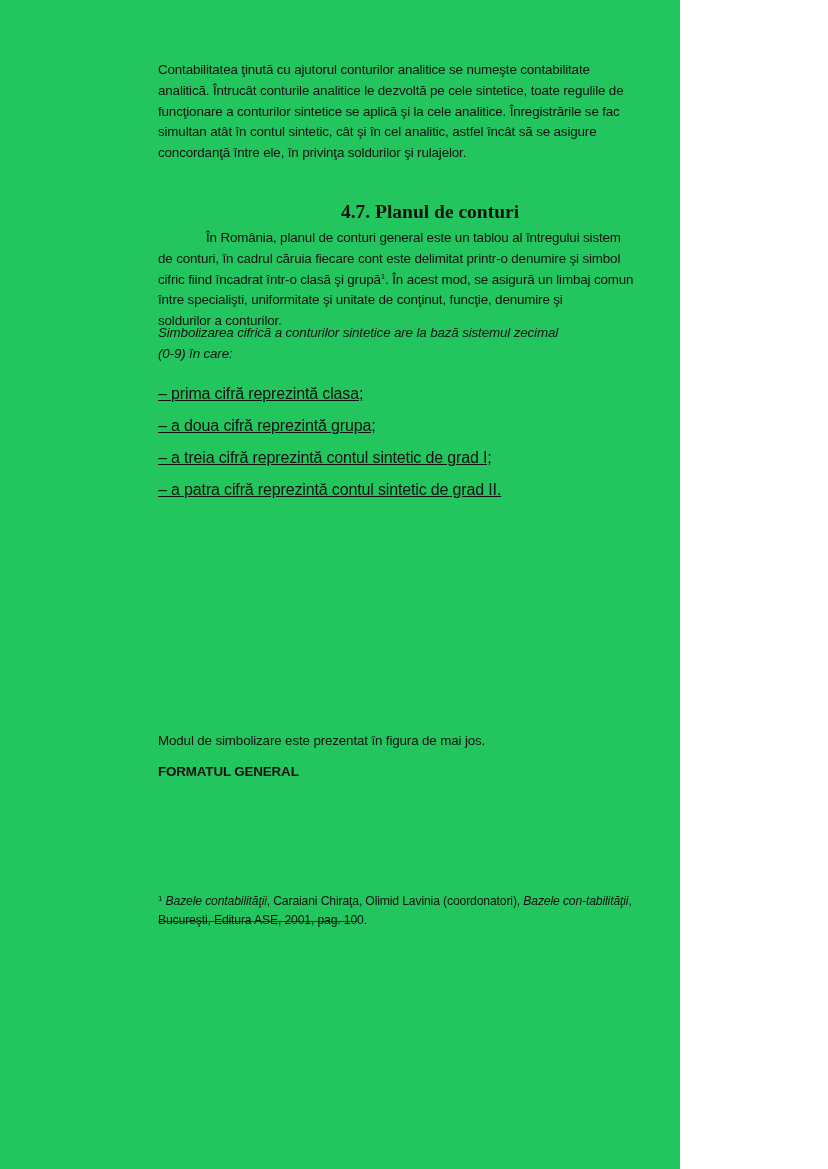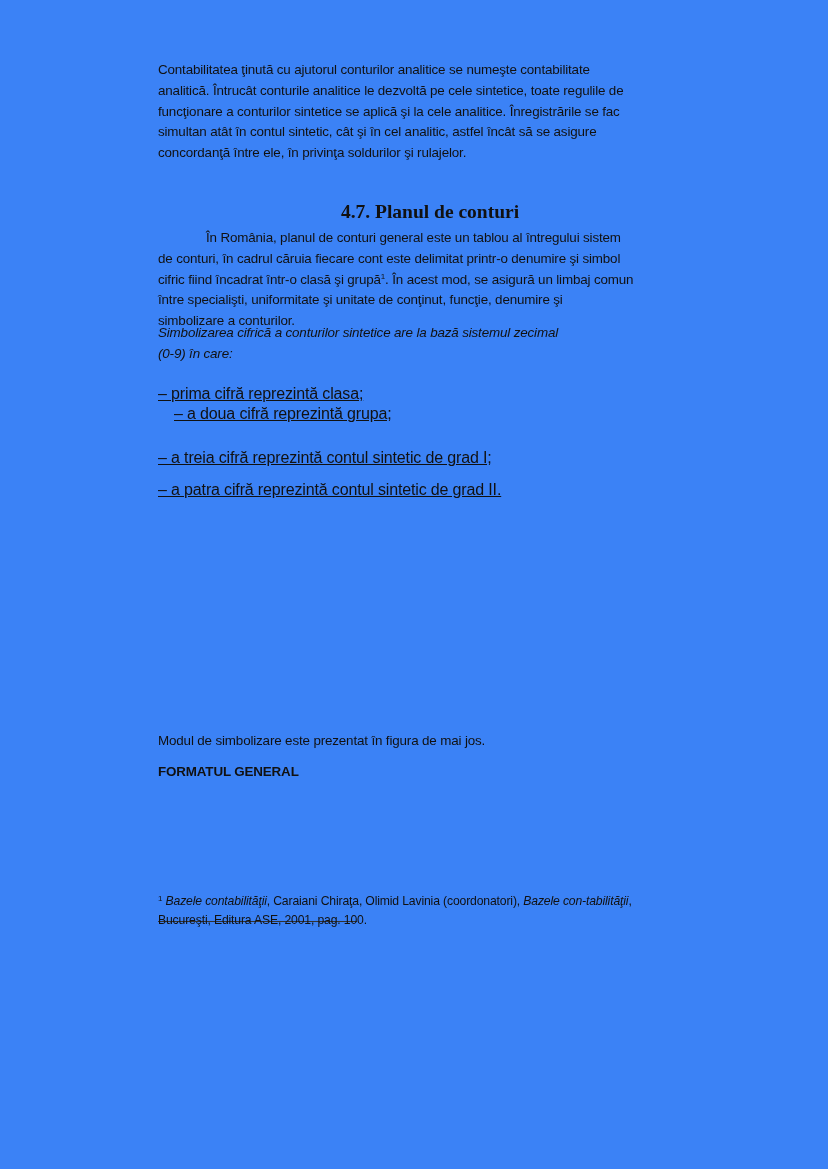--- a/index.html
+++ b/index.html
@@ -11,23 +11,23 @@
       width: 828px;
       height: 1169px;
       position: relative;
       overflow: hidden;
       font-family: "Liberation Sans", "DejaVu Sans", sans-serif;
       color: #111111;
     }
     .page {
       position: absolute;
       left: 0; top: 0;
-      width: 828px;
+      width: 680px;
       height: 1169px;
-      background: #3b82f6;
+      background: #22c55e;
     }
     .text-block {
       position: absolute;
       left: 158px;
       width: 520px;
       font-size: 13.4px;
       line-height: 20.8px;
       letter-spacing: -0.15px;
       margin: 0;
     }
@@ -43,21 +43,21 @@
       font-size: 19.5px;
       line-height: 26px;
       margin: 16px;
       color: #111;
     }
     .p2 { top: 228px; width: 520px; }
     .p2 .indent { display: inline-block; width: 48px; }
     .p3 { top: 323px; font-style: italic; }
     .list-item { position: absolute; left: 158px; font-size: 16px; line-height: 20.8px; letter-spacing: -0.15px; text-decoration: underline; }
     .li1 { top: 384px; }
-    .li2 { top: 404px; margin-left: 16px; }
+    .li2 { top: 416px; }
     .li3 { top: 448px; }
     .li4 { top: 480px; }
     .p4 { top: 731px; }
     .p5 { top: 762px; font-weight: bold; }
     .footnote-rule {
       position: absolute;
       left: 158px;
       top: 921px;
       width: 199px;
       height: 0;
@@ -93,21 +93,21 @@
     <span>concordanţă între ele, în privinţa soldurilor şi rulajelor.</span>
   </p>
 
   <h2 class="heading">4.7. Planul de conturi</h2>
 
   <p class="text-block p2">
     <span class="indent"></span><span>În România, planul de conturi general este un tablou al întregului sistem</span><br>
     <span>de conturi, în cadrul căruia fiecare cont este delimitat printr-o denumire şi simbol</span><br>
     <span>cifric fiind încadrat într-o clasă şi grupă</span><sup>1</sup><span>. În acest mod, se asigură un limbaj comun</span><br>
     <span>între specialişti, uniformitate şi unitate de conţinut, funcţie, denumire şi</span><br>
-    <span>simbolizare a conturilor.</span>
+    <span>soldurilor a conturilor.</span>
   </p>
 
   <p class="text-block p3">
     <span>Simbolizarea cifrică a conturilor sintetice are la bază sistemul zecimal</span><br>
     <span>(0-9) în care:</span>
   </p>
 
   <div class="list-item li1">– prima cifră reprezintă clasa;</div>
   <div class="list-item li2">– a doua cifră reprezintă grupa;</div>
   <div class="list-item li4">– a patra cifră reprezintă contul sintetic de grad II.</div>

